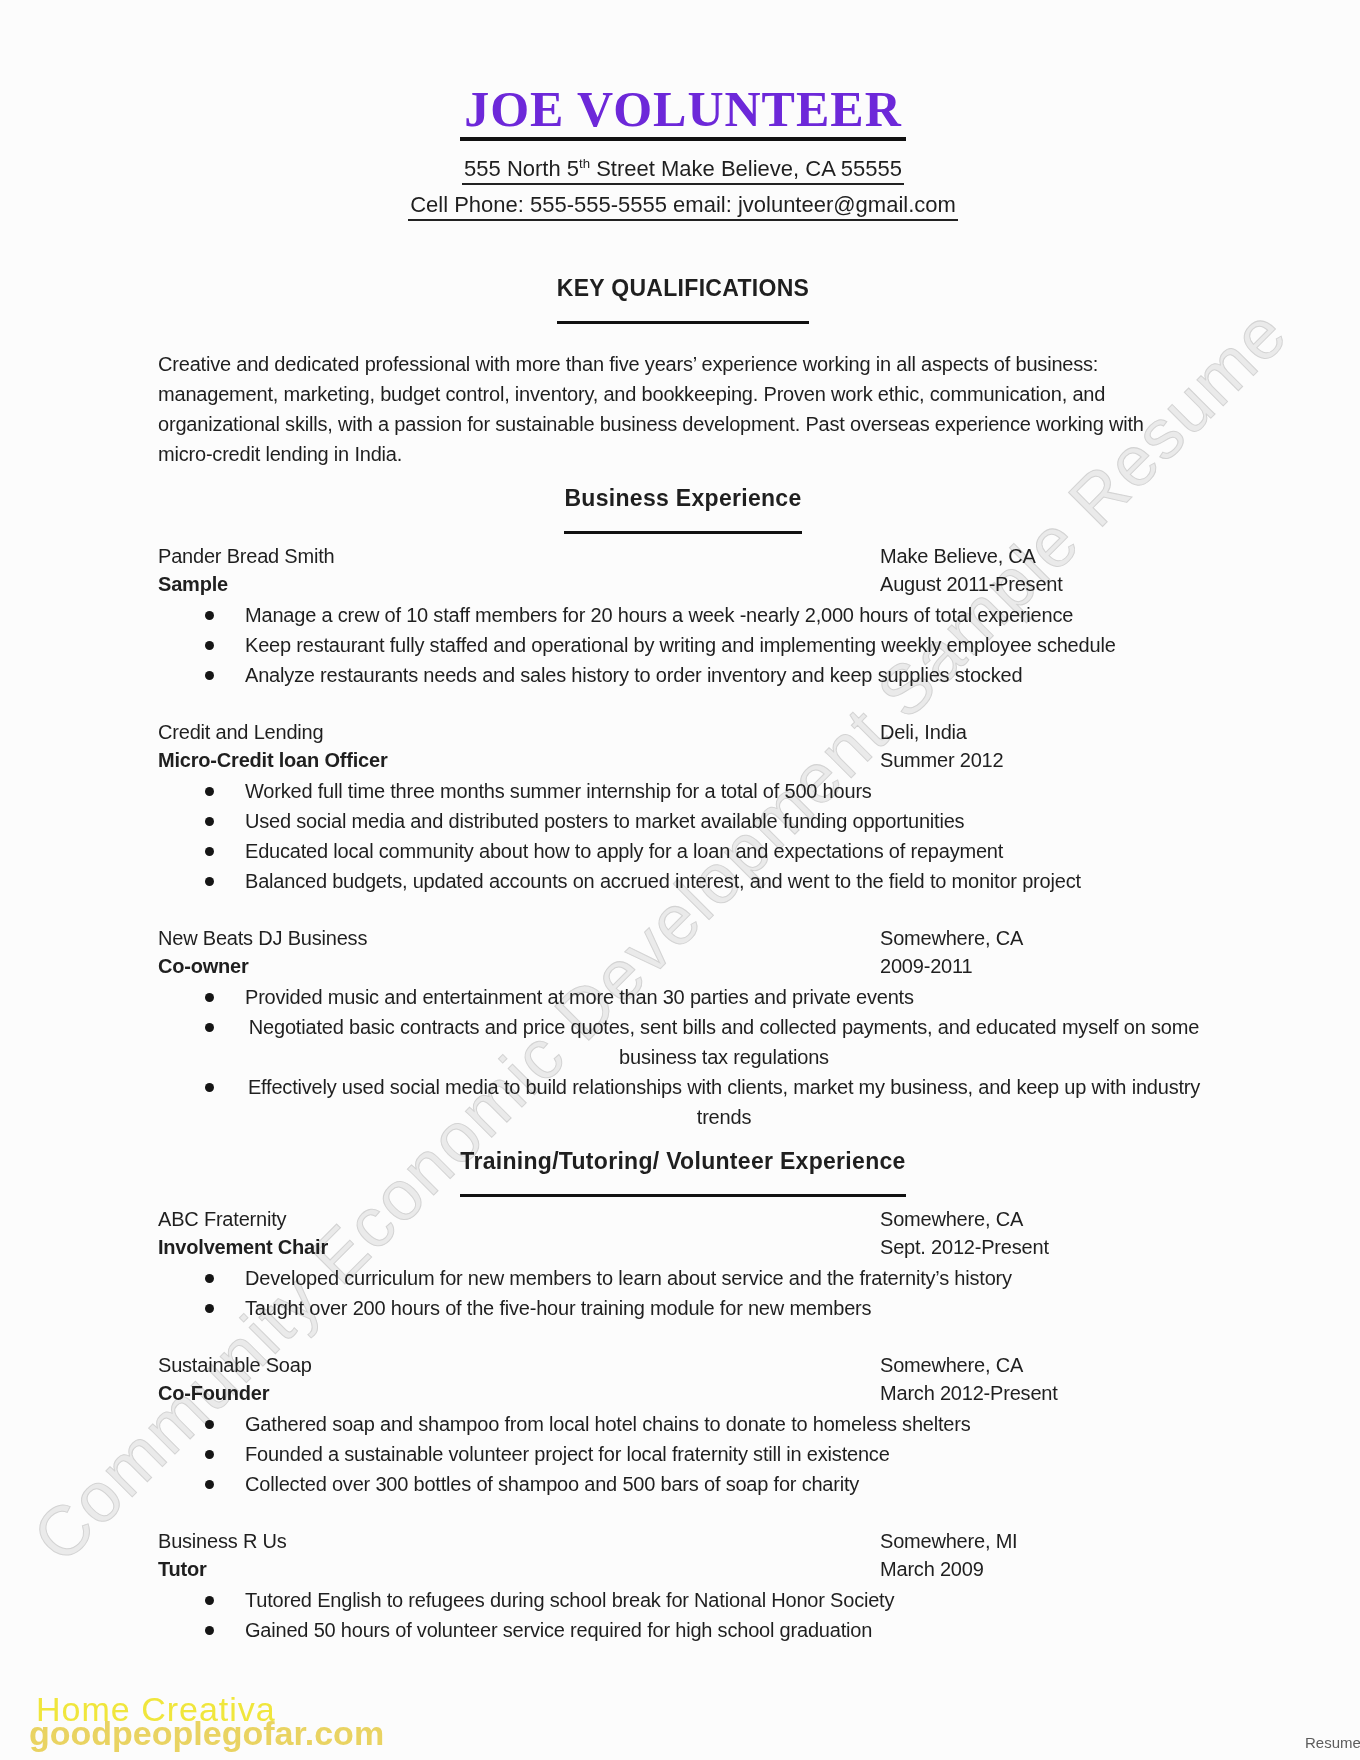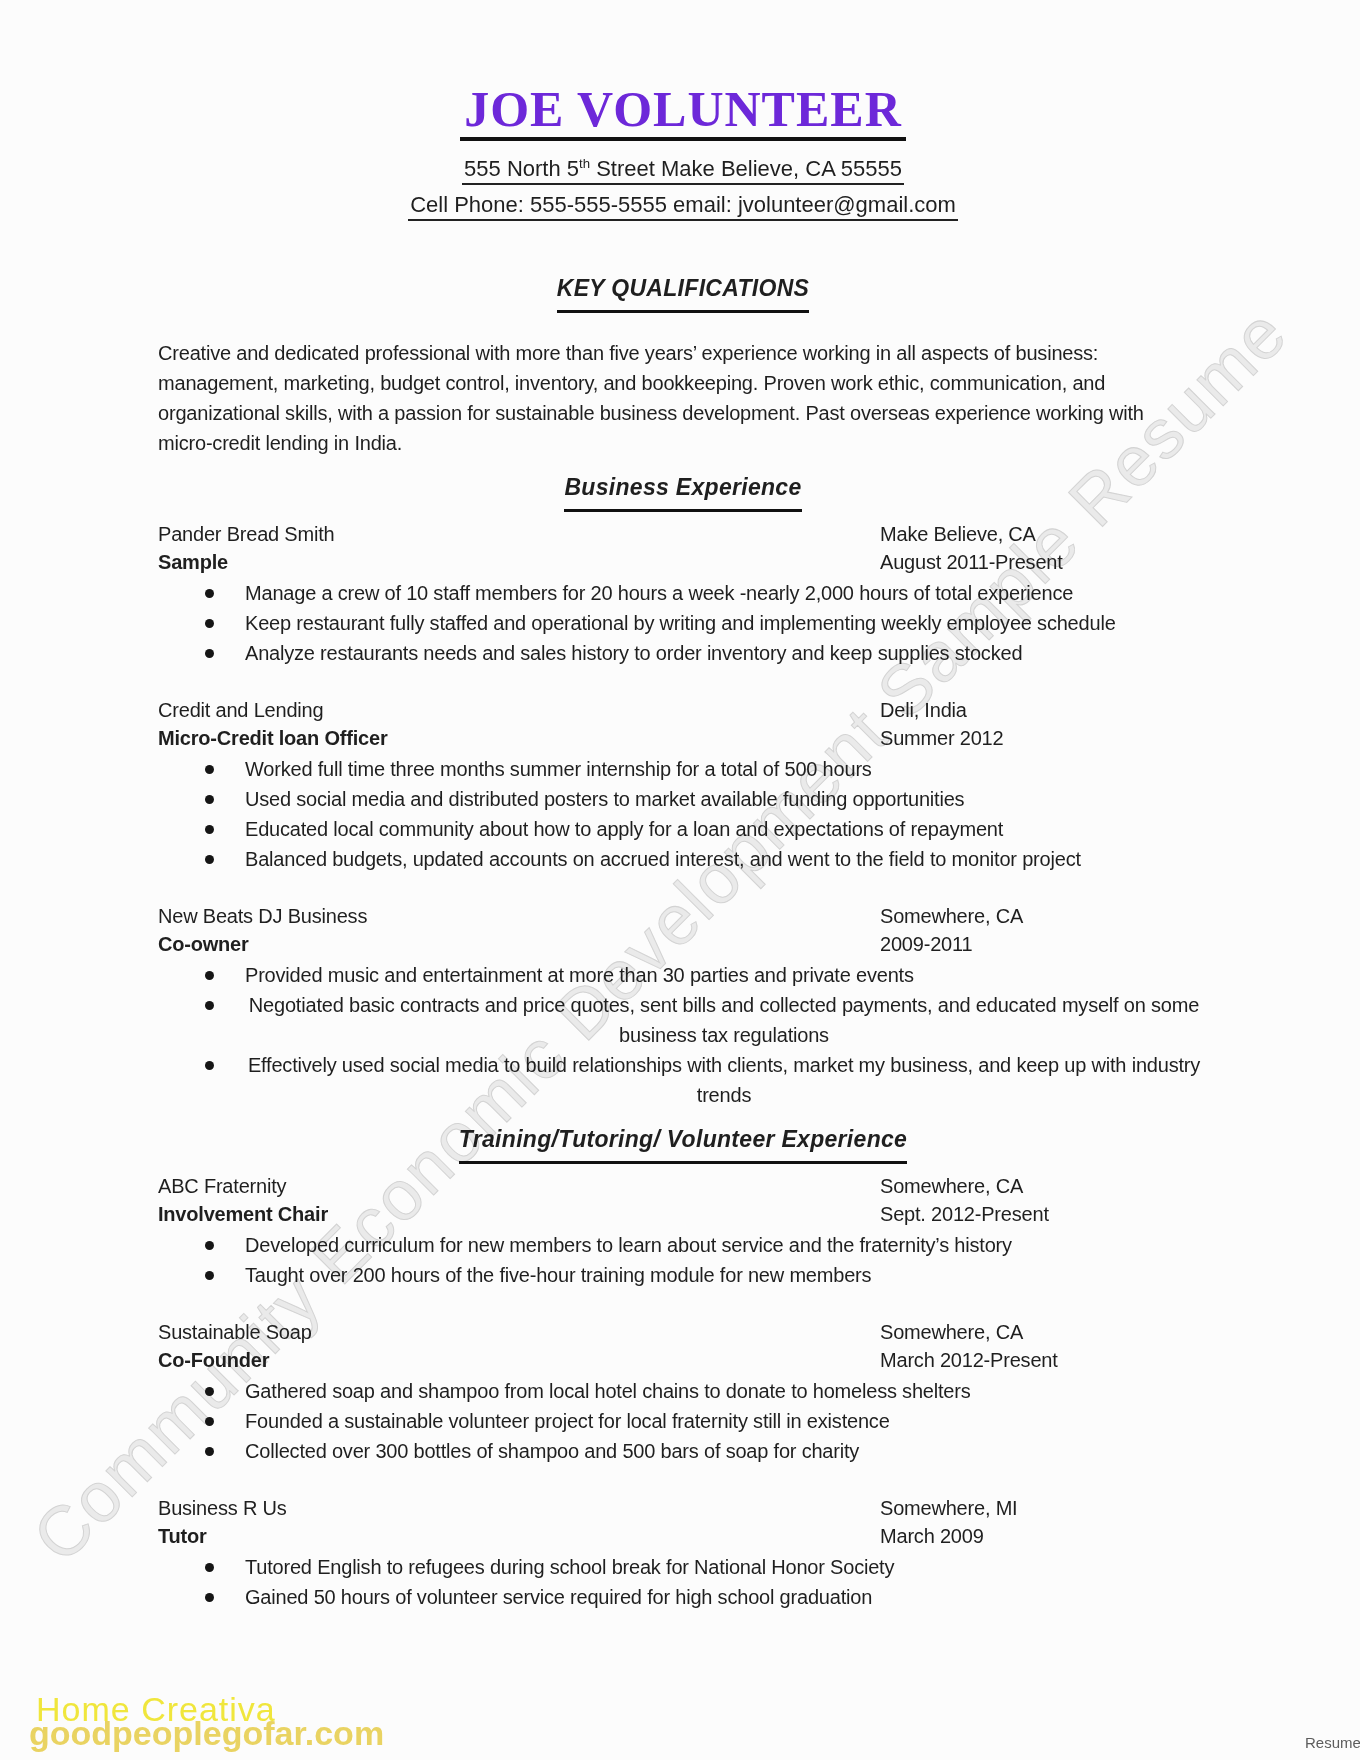--- a/index.html
+++ b/index.html
@@ -52,21 +52,21 @@
     letter-spacing: 1px;
     color: #6d28d9;
   }
   .name .uline { border-bottom: 4px solid #111; padding: 0 4px 3px 4px; display: inline-block; }
   .contact-line { font-size: 22px; line-height: 26px; margin-top: 15px; }
   .contact-line.second { margin-top: 7px; }
   .contact-line .uline { border-bottom: 2px solid #222; padding: 0 2px 1px 2px; display: inline-block; }
   sup.th { font-size: 60%; vertical-align: super; line-height: 0; }
   
   .sec-heading { margin-top: 54px; font-size: 23px; font-weight: 700; }
-  .sec-heading .uline { border-bottom: 3px solid #111; padding-bottom: 8px; display: inline-block; letter-spacing: 0.3px; font-style: italic; }
+  .sec-heading .uline { border-bottom: 3px solid #111; padding-bottom: 19px; display: inline-block; letter-spacing: 0.3px; }
   .sec-heading.tight { margin-top: 16px; }
   
   .summary {
     margin-top: 25px;
     width: 1045px;
     font-size: 20px;
     line-height: 30px;
     letter-spacing: -0.2px;
   }
   

